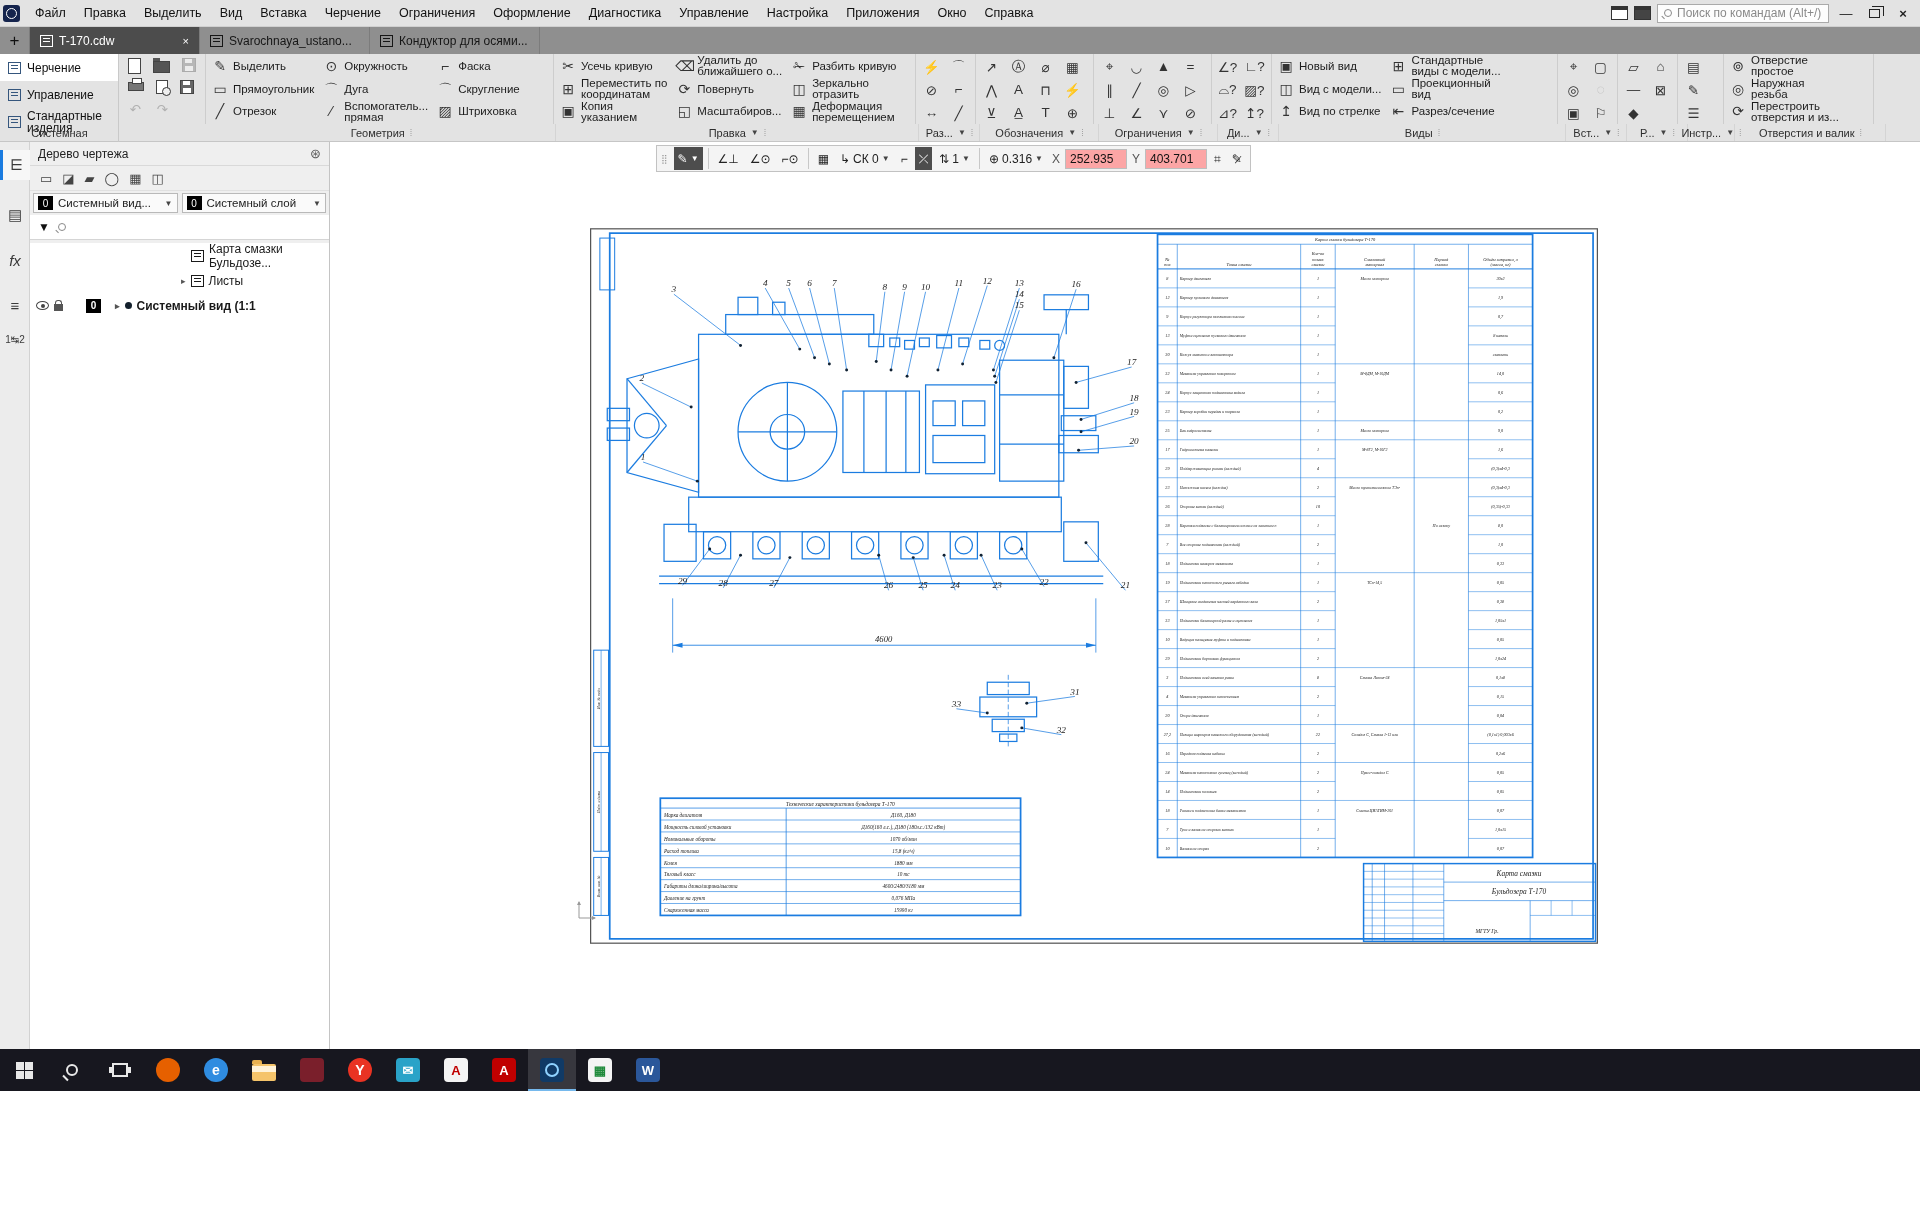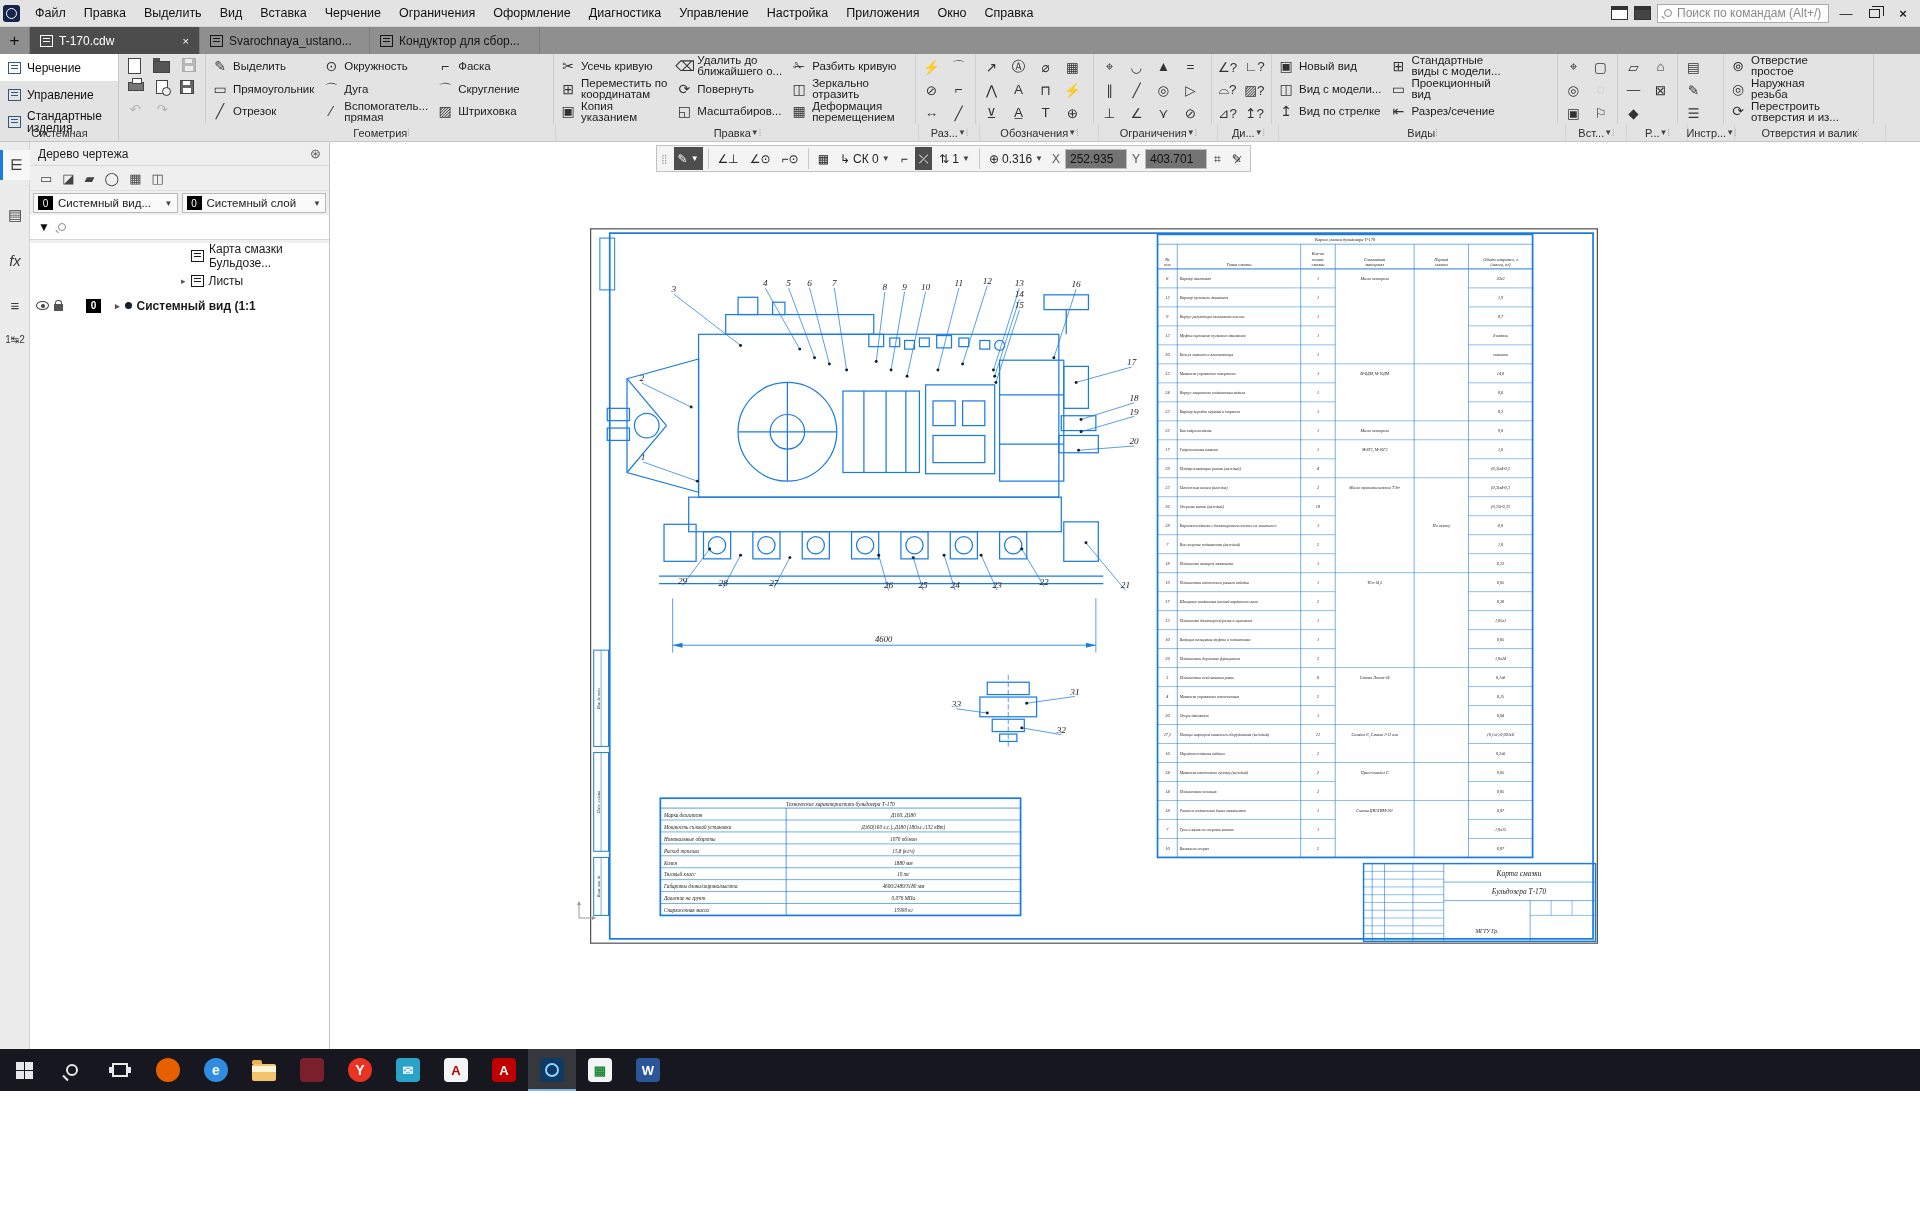--- a/index.html
+++ b/index.html
@@ -40,21 +40,21 @@
   .rgroups { position:absolute; left:120px; top:0; right:0; height:70px; display:flex; }
   .rgroup { position:relative; height:70px; border-right:1px solid #cdcdcd; padding:1px 2px; }
   .toolcols { display:flex; height:100%; }
   .toolcol { display:flex; flex-direction:column; }
   .tool { display:flex; align-items:center; gap:4px; height:23px; padding:0 5px 0 3px; font-size:11.5px; line-height:11px; color:#1c1c1c; white-space:pre-line; }
   .tool .tico { width:18px; text-align:center; font-size:14px; color:#333; flex:none; }
   .gridcols { display:grid; grid-auto-flow:row; }
   .gicon { width:27px; height:23px; display:flex; align-items:center; justify-content:center; font-size:13.5px; color:#333; }
   .gicon.dis { color:#b0b0b0; }
   .rlabels { position:absolute; left:120px; top:70px; right:0; height:17px; display:flex; font-size:11px; color:#2e2e2e; }
-  .rlabel { display:flex; align-items:center; justify-content:center; border-right:1px solid #d4d4d4; }
+  .rlabel { display:flex; align-items:center; justify-content:center; gap:5px; border-right:1px solid #d4d4d4; }
   .rlabel .grip { color:#9a9a9a; font-size:9px; letter-spacing:-1px; }
   .syslab { position:absolute; left:0; top:70px; width:119px; height:17px; display:flex; align-items:center; justify-content:center; font-size:11px; color:#2e2e2e; }
   .ico { width:18px; height:16px; position:relative; display:inline-block; margin:3px 6px; }
   .i-doc { border:1.3px solid #444; background:#fff; width:13px; }
   .i-folder { border:1.3px solid #444; background:#555; width:17px; height:12px; margin-top:6px; }
   .i-folder::before { content:""; position:absolute; top:-4px; left:-1px; width:7px; height:3px; background:#555; }
   .i-save { border:1.3px solid #444; background:#666; width:14px; height:14px; }
   .i-save::before { content:""; position:absolute; left:2px; top:0; width:7px; height:4px; background:#fff; }
   .i-save::after { content:""; position:absolute; left:2px; bottom:0; width:8px; height:5px; background:#fff; }
   .i-save.dis { opacity:.35; }
@@ -62,21 +62,21 @@
   .i-print::before { content:""; position:absolute; top:-5px; left:3px; width:8px; height:4px; border:1.3px solid #444; background:#fff; }
   .i-prev { border:1.3px solid #444; width:12px; height:14px; background:#fff; }
   .i-prev::before { content:""; position:absolute; right:-4px; bottom:-3px; width:7px; height:7px; border:1.4px solid #333; border-radius:50%; background:#eee; }
 
   
   .pbar { position:absolute; left:656px; top:145px; height:27px; background:#f4f4f4; border:1px solid #c2c2c2; display:flex; align-items:center; padding:0 4px; gap:3px; font-size:12px; color:#222; z-index:5; }
   .pgrip { color:#9a9a9a; font-size:9px; letter-spacing:1px; margin-right:2px; }
   .pbtn { height:23px; display:flex; align-items:center; gap:3px; padding:0 4px; }
   .pbtn.dark { background:#4d4d4d; color:#fff; }
   .psep { width:1px; height:21px; background:#c8c8c8; margin:0 2px; }
-  .pfield { background:#737373; border:1px solid #bdbdbd; height:20px; min-width:62px; padding:0 4px; display:flex; align-items:center; font-size:12px; color:#111; }
+  .pfield { background:#fca5a5; border:1px solid #bdbdbd; height:20px; min-width:62px; padding:0 4px; display:flex; align-items:center; font-size:12px; color:#111; }
   .plab { color:#555; padding:0 2px; }
   .parrow { font-size:8px; color:#444; }
 
   
   .iconstrip { position:absolute; left:0; top:142px; width:30px; height:907px; background:#ececec; border-right:1px solid #d2d2d2; }
   .sico { position:absolute; left:0; width:30px; height:30px; display:flex; align-items:center; justify-content:center; color:#3a3a3a; font-size:15px; }
   .sico.active { border-left:3px solid #1b7ce0; background:#f7f7f7; }
   .treepanel { position:absolute; left:30px; top:142px; width:300px; height:907px; background:#efefef; border-right:1px solid #c4c4c4; font-size:12px; color:#222; }
   .tp-head { height:24px; display:flex; align-items:center; padding:0 8px; border-bottom:1px solid #d9d9d9; }
   .tp-head .gear { margin-left:auto; color:#555; font-size:13px; }
@@ -177,21 +177,21 @@
           <span class="docico"></span>
           <span>T-170.cdw</span>
           <span class="x">×</span>
         </span>
         <span class="tab">
           <span class="docico"></span>
           <span>Svarochnaya_ustano...</span>
         </span>
         <span class="tab">
           <span class="docico"></span>
-          <span>Кондуктор для сбор...</span>
+          <span>Кондуктор для осями...</span>
         </span>
       </span>
   </div>
 
   <div class="ribbon">
     <div class="ribbon-nav" id="ribbon-nav">
         <div class="rnav active">
           <span class="docico"></span>
           <span>Черчение</span>
         </div>

